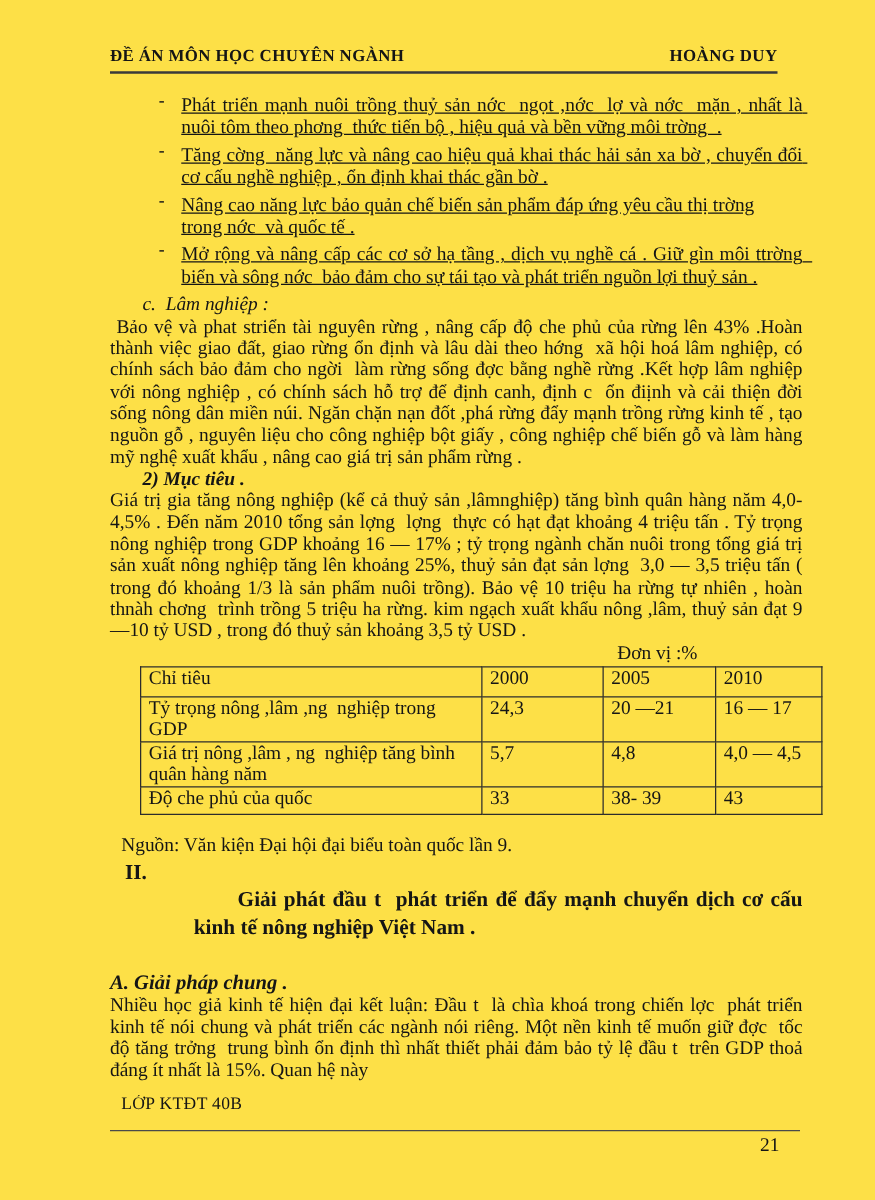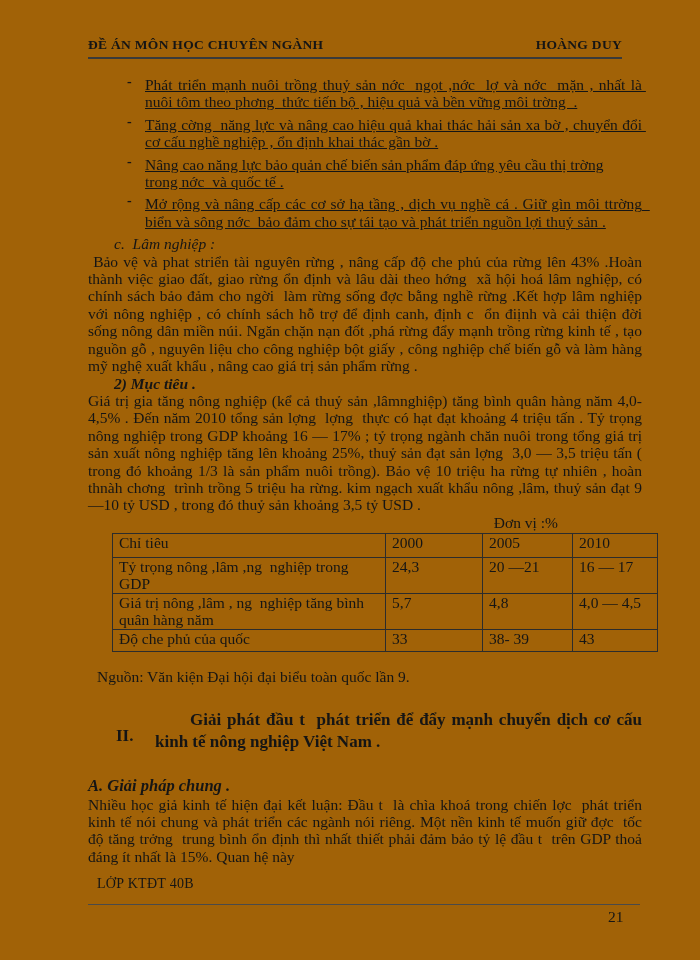--- a/index.html
+++ b/index.html
@@ -1,20 +1,20 @@
 <!DOCTYPE html>
 <html><head>
 <meta charset="utf-8">
 <style>
   * { margin:0; padding:0; box-sizing:border-box; }
   html,body { width:700px; height:960px; }
   body { background:#ffffff; }
   .page {
     position:relative; width:700px; height:960px; overflow:hidden;
-    background:#a16207; color:#151515;
+    background:#fde047; color:#151515;
     font-family:"Liberation Serif","DejaVu Serif",serif;
   }
   
   .header {
     position:absolute; top:37px; left:88px; width:534px;
     display:flex; justify-content:space-between;
     font-weight:bold; font-size:13.5px; line-height:15px;
     letter-spacing:0.3px;
     padding-bottom:5px; border-bottom:2px solid #3a3a3a;
   }
@@ -44,21 +44,21 @@
   tr.r2 td { height:31px; }
   tr.r3 td { height:22px; }
   td.vb { vertical-align:bottom; }
   td.vt { vertical-align:top; }
   .source { padding-left:9px; white-space:pre-wrap; margin-top:13px; }
   
   .h-II {
     position:relative; padding-left:67px; font-weight:bold;
     font-size:17px; line-height:22px; margin-top:1px;
   }
-  .h-II .numeral { position:absolute; left:28px; top:0;margin-top:38px; }
+  .h-II .numeral { position:absolute; left:12px; top:0; }
   .h-A { font-weight:bold; font-style:italic; font-size:16.5px; line-height:21px; }
   
   .footer-line { position:absolute; top:904px; left:88px; width:552px; border-top:1.4px solid #4a4a4a; }
   .footer-left {
     position:absolute; top:876px; left:97px; height:12px; overflow:hidden;
     font-weight:normal; font-size:14px; line-height:16px; letter-spacing:0.3px;
   }
   .footer-page { position:absolute; top:908px; left:608px; font-size:15.5px; }
 </style>
 </head>

